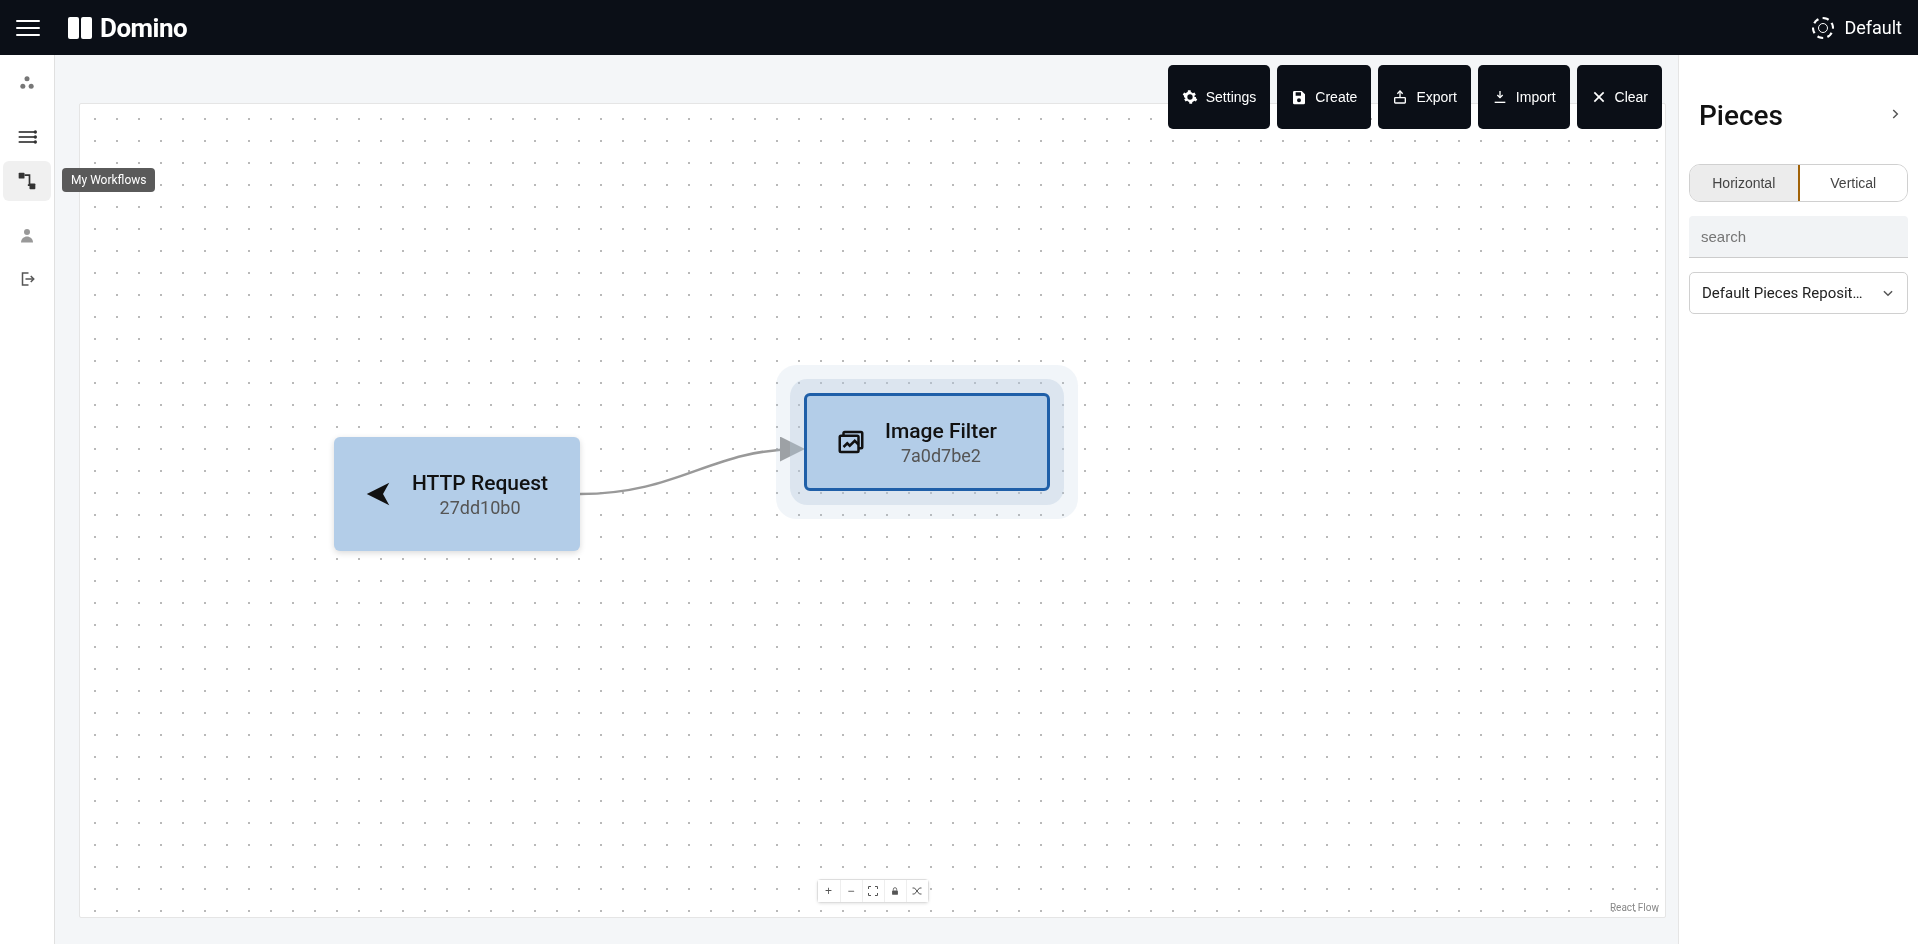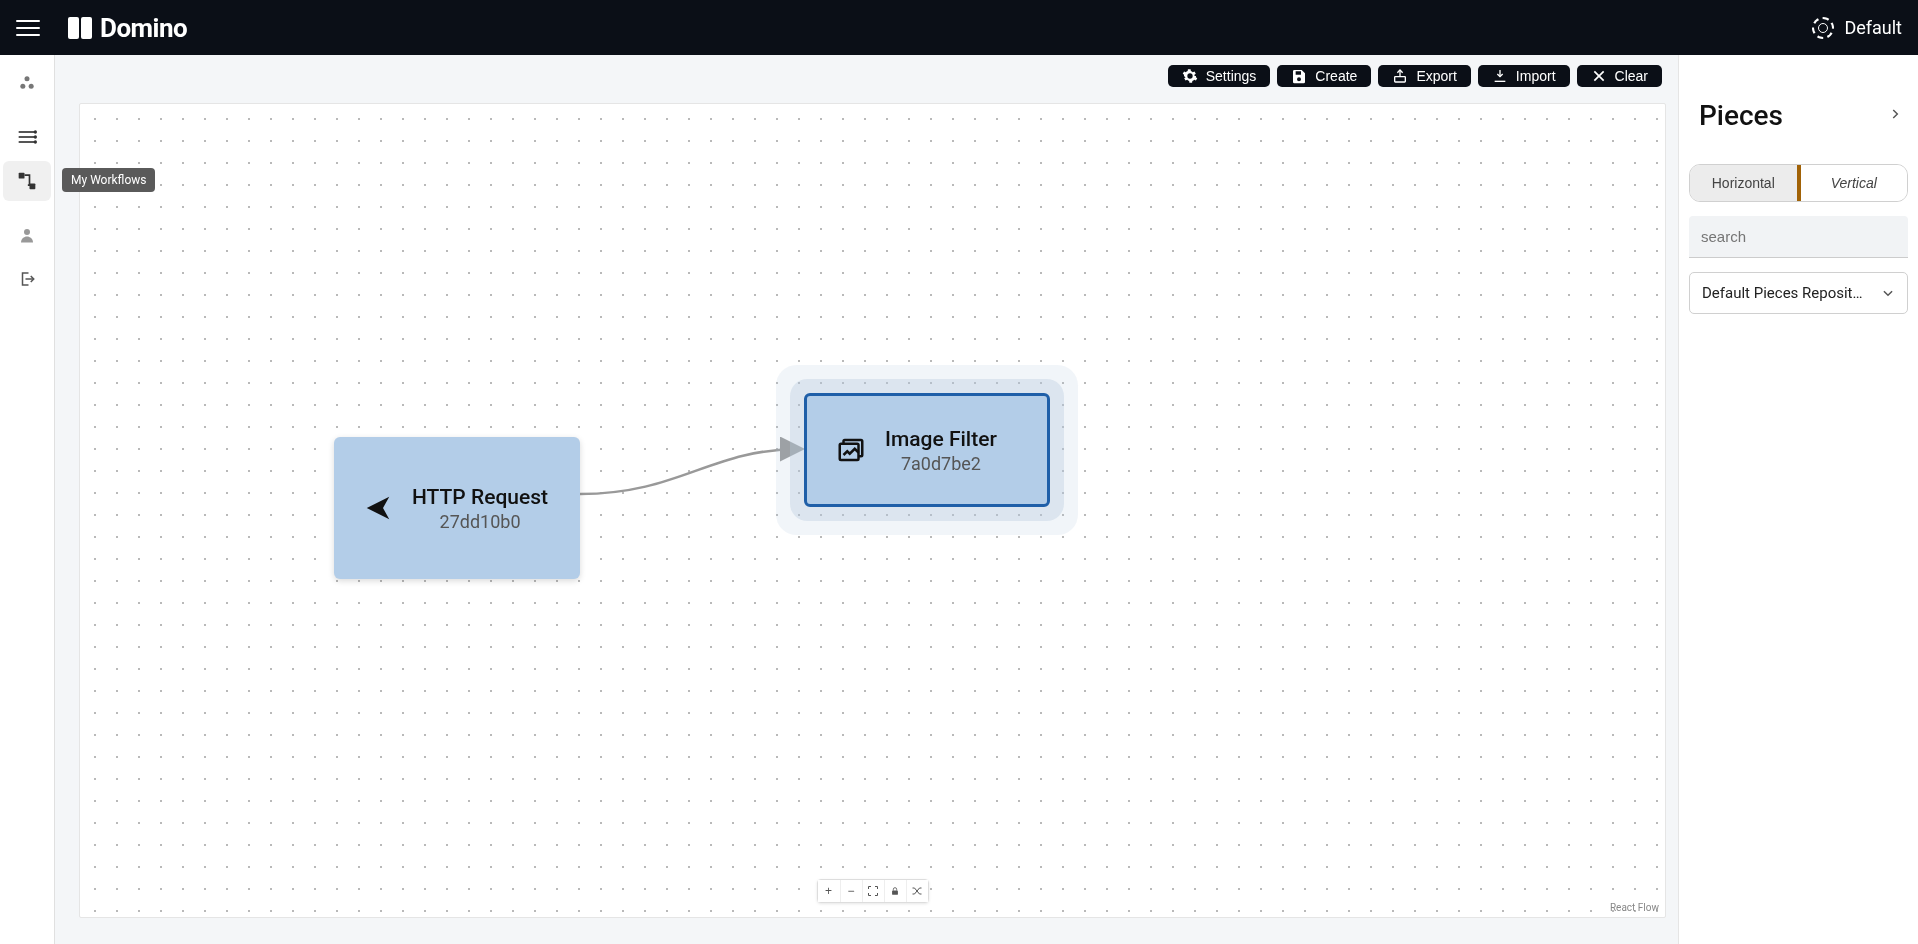--- a/index.html
+++ b/index.html
@@ -14,21 +14,21 @@
 .topbar-right { display: flex; align-items: center; gap: 10px; color: #fff; font-size: 18px; }
 .workspace-icon { width: 22px; height: 22px; border: 2px dashed #fff; border-radius: 50%; display:flex; align-items:center; justify-content:center; font-size:10px; }
 .main { display: flex; height: calc(100vh - 55px); }
 .sidebar { width: 55px; background: #fff; border-right: 1px solid #e0e0e0; display: flex; flex-direction: column; align-items: center; padding-top: 8px; gap: 4px; position: relative; text-align: center; }
 .sidebar-item { width: 48px; height: 40px; display: flex; align-items: center; justify-content: center; border-radius: 6px; cursor: pointer; color: #333; }
 .sidebar-item.active { background: #f0f0f0; }
 .sidebar-spacer { flex: 0 0 6px; }
 .tooltip { position: absolute; left: 62px; top: 113px; background: #5a5a5a; color: #fff; font-size: 12px; padding: 5px 9px; border-radius: 4px; white-space: nowrap; z-index: 100; }
 .canvas-wrap { flex: 1; background: #f4f6f8; padding: 8px 10px; position: relative; display: flex; flex-direction: column; }
 .toolbar { position: absolute; top: 10px; right: 16px; display: flex; gap: 7px; z-index: 10; }
-.tbtn { background: #0b0f17; color: #fff; border: none; border-radius: 5px; padding: 3px 14px; font-size: 14px; display: flex; align-items: center; gap: 8px; cursor: pointer; }
+.tbtn { background: #0b0f17; color: #fff; border: none; border-radius: 5px; padding: 24px 14px; font-size: 14px; display: flex; align-items: center; gap: 8px; cursor: pointer; }
 .tbtn svg { width: 16px; height: 16px; }
 .canvas { position: absolute; top: 48px; left: 24px; right: 12px; bottom: 26px; background: #fff; border: 1px solid #e5e5e5; border-radius: 2px; overflow: hidden; }
 .dots-bg { position: absolute; inset: 0; background-image: radial-gradient(#b9b9b9 1px, transparent 1px); background-size: 22px 22px; background-position: 4px 4px; }
 .node { position: absolute; background: #b3cde8; border-radius: 6px; display: flex; align-items: center; padding: 0 28px; gap: 18px; box-shadow: 0 2px 6px rgba(0,0,0,0.15); }
 .node.selected { border: 3px solid #1f5fa8; background: #b3cde8; box-shadow: 0 0 0 14px rgba(180,200,220,0.35), 0 0 0 28px rgba(180,200,220,0.18); }
 .node-icon { width: 32px; height: 32px; display:flex; align-items:center; justify-content:center; }
 .node-text { display:flex; flex-direction:column; align-items:center; }
 .node-title { font-size: 21px; color: #111; font-weight: 500; }
 .node-sub { font-size: 18px; color: #555; margin-top: 2px; }
 .edge { position: absolute; pointer-events: none; }
@@ -36,21 +36,21 @@
 .flow-controls button { width: 22px; height: 22px; border: none; background: #fff; cursor: pointer; display:flex; align-items:center; justify-content:center; color:#555; font-size:12px; }
 .flow-controls button + button { border-left: 1px solid #eee; }
 .attribution { position: absolute; bottom: 4px; right: 6px; font-size: 10px; color: #888; }
 .right-panel { width: 240px; border-left: 1px solid #e5e5e5; background: #fff; padding: 14px 10px; display:flex; flex-direction:column; gap: 14px; }
 .panel-header { display:flex; align-items:center; justify-content:space-between; padding: 0 6px 10px 10px; margin-top: 30px; }
 .panel-title { font-size: 28px; font-weight: 500; color: #111; }
 .chevron { cursor:pointer; color:#555; }
 .seg { display:flex; border: 1px solid #d0d0d0; border-radius: 11px; overflow:hidden;margin-top:8px; }
 .seg button { flex:1; padding: 10px 0; border:none; background:#fff; font-size: 14px; color:#444; cursor:pointer; }
 .seg button.active { background:#ececec; }
-.seg button + button { border-left: 4px solid #a16207; font-style: italic; }
+.seg button + button { border-left: 2px solid #a16207; }
 .search-box { background:#f1f3f5; border:none; border-bottom:1px solid #ccc; padding: 12px 12px; font-size: 15px; color:#555; border-radius: 4px 4px 0 0; outline:none; }
 .repo-select { border:1px solid #d0d0d0; border-radius:5px; padding: 11px 12px; font-size:15px; color:#222; display:flex; align-items:center; justify-content:space-between; cursor:pointer; }
 .repo-select span { overflow:hidden; text-overflow:ellipsis; white-space:nowrap; }
 </style>
 </head>
 <body>
 
 <div class="topbar">
   <div class="topbar-left">
     <div class="hamburger">
@@ -165,33 +165,33 @@
 
       <svg class="edge" style="left:0;top:0;width:100%;height:100%;position:absolute;">
         <defs>
           <marker id="arrow" viewBox="0 0 10 10" refX="8" refY="5" markerWidth="10" markerHeight="10" orient="auto">
             <path d="M0 0 L10 5 L0 10 z" fill="#999"></path>
           </marker>
         </defs>
         <path d="M 500 390 C 600 390, 630 345, 720 345" stroke="#999" stroke-width="2.5" fill="none" marker-end="url(#arrow)"></path>
       </svg>
 
-      <div class="node" style="left:254px; top:333px; width:246px; height:142px;">
+      <div class="node" style="left:254px; top:333px; width:246px; height:114px;">
         <div class="node-icon">
           <svg viewBox="0 0 24 24" width="30" height="30" fill="#111">
               <path d="M3 12l18-9-5 9 5 9z"></path>
             </svg>
         </div>
         <div class="node-text">
           <div class="node-title">HTTP Request</div>
           <div class="node-sub">27dd10b0</div>
         </div>
       </div>
 
-      <div class="node selected" style="left:724px; top:289px; width:246px; height:114px;">
+      <div class="node selected" style="left:724px; top:289px; width:246px; height:98px;">
         <div class="node-icon">
           <svg viewBox="0 0 24 24" width="30" height="30" fill="none" stroke="#111" stroke-width="2">
               <rect x="6" y="4" width="15" height="13" rx="1"></rect>
               <rect x="3" y="7" width="15" height="13" rx="1" fill="#b3cde8"></rect>
               <path d="M6 16 l3-3 2 2 4-4 3 3"></path>
             </svg>
         </div>
         <div class="node-text">
           <div class="node-title">Image Filter</div>
           <div class="node-sub">7a0d7be2</div>

